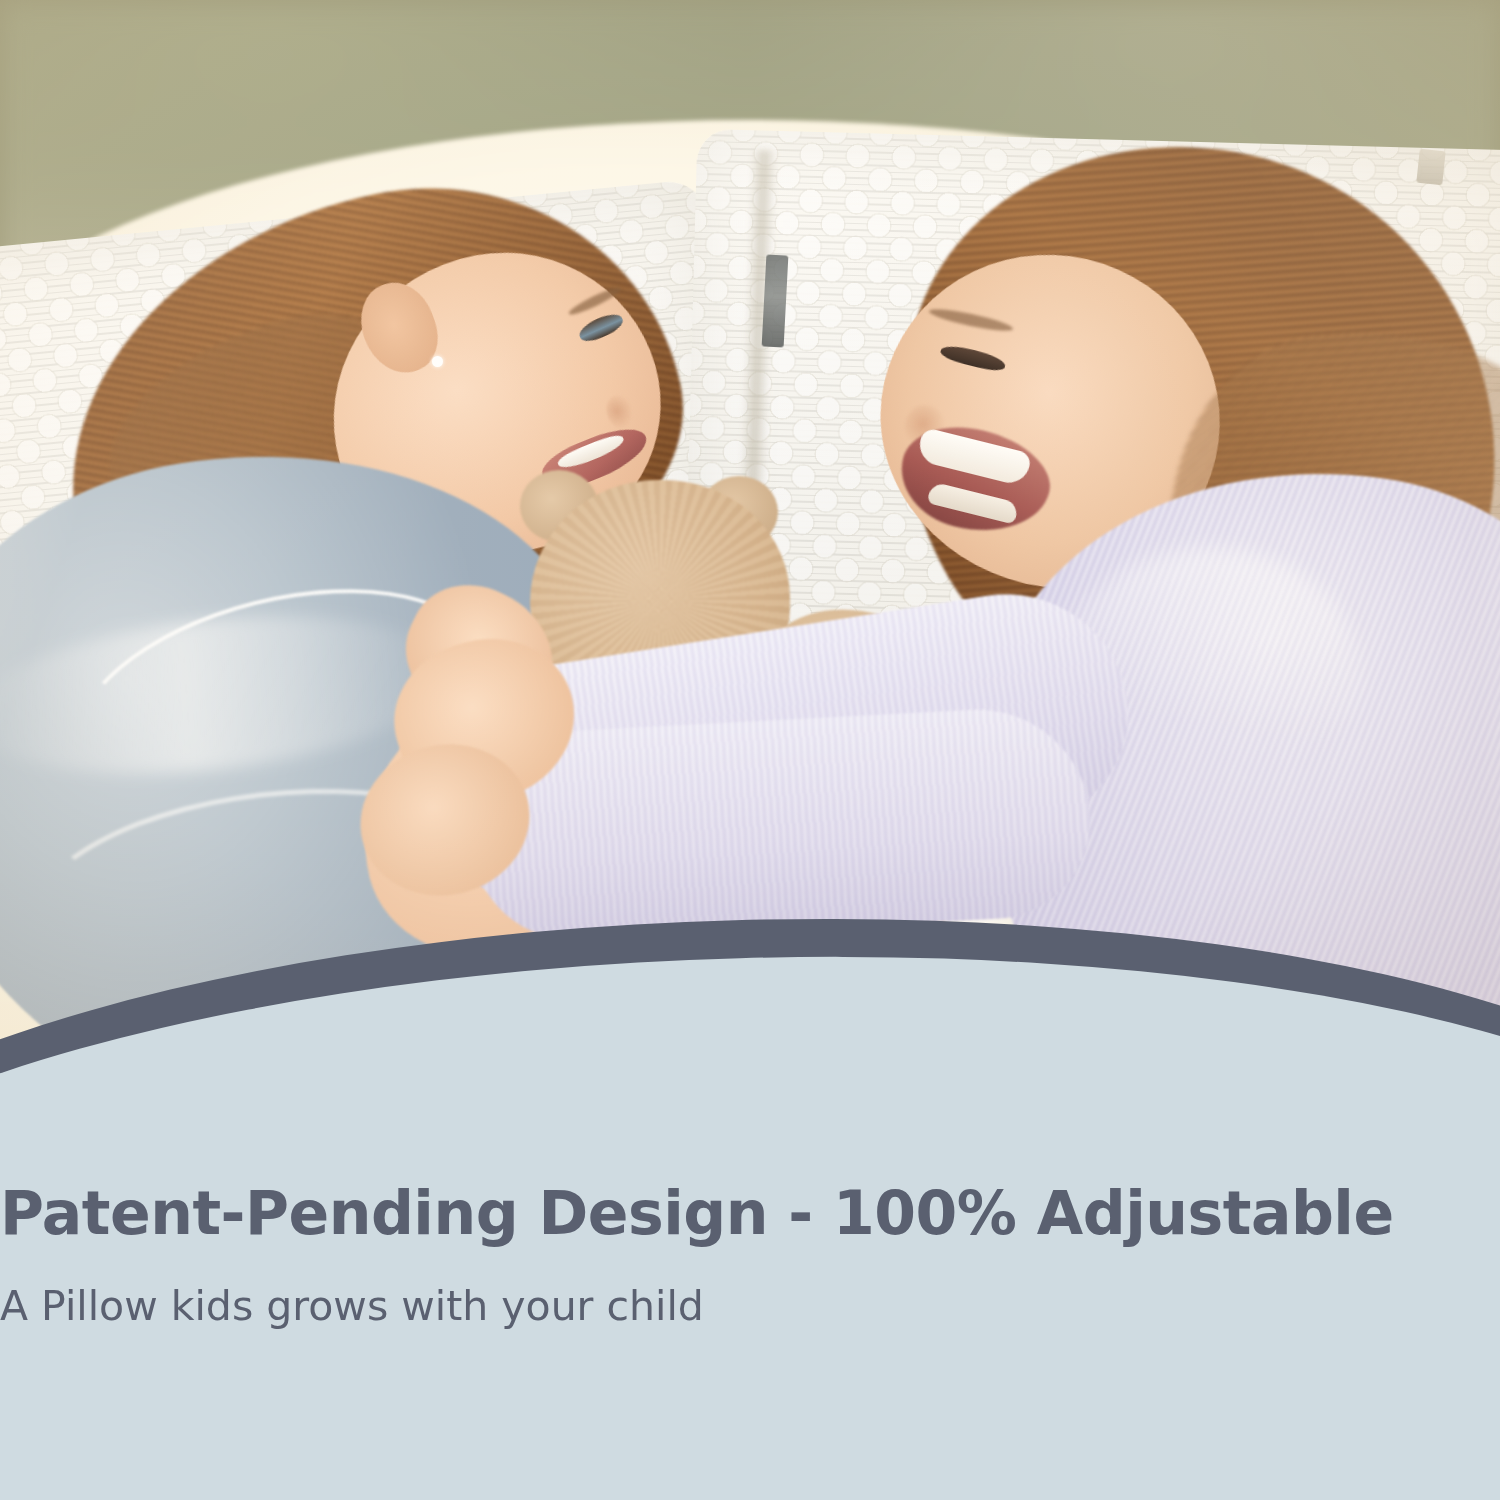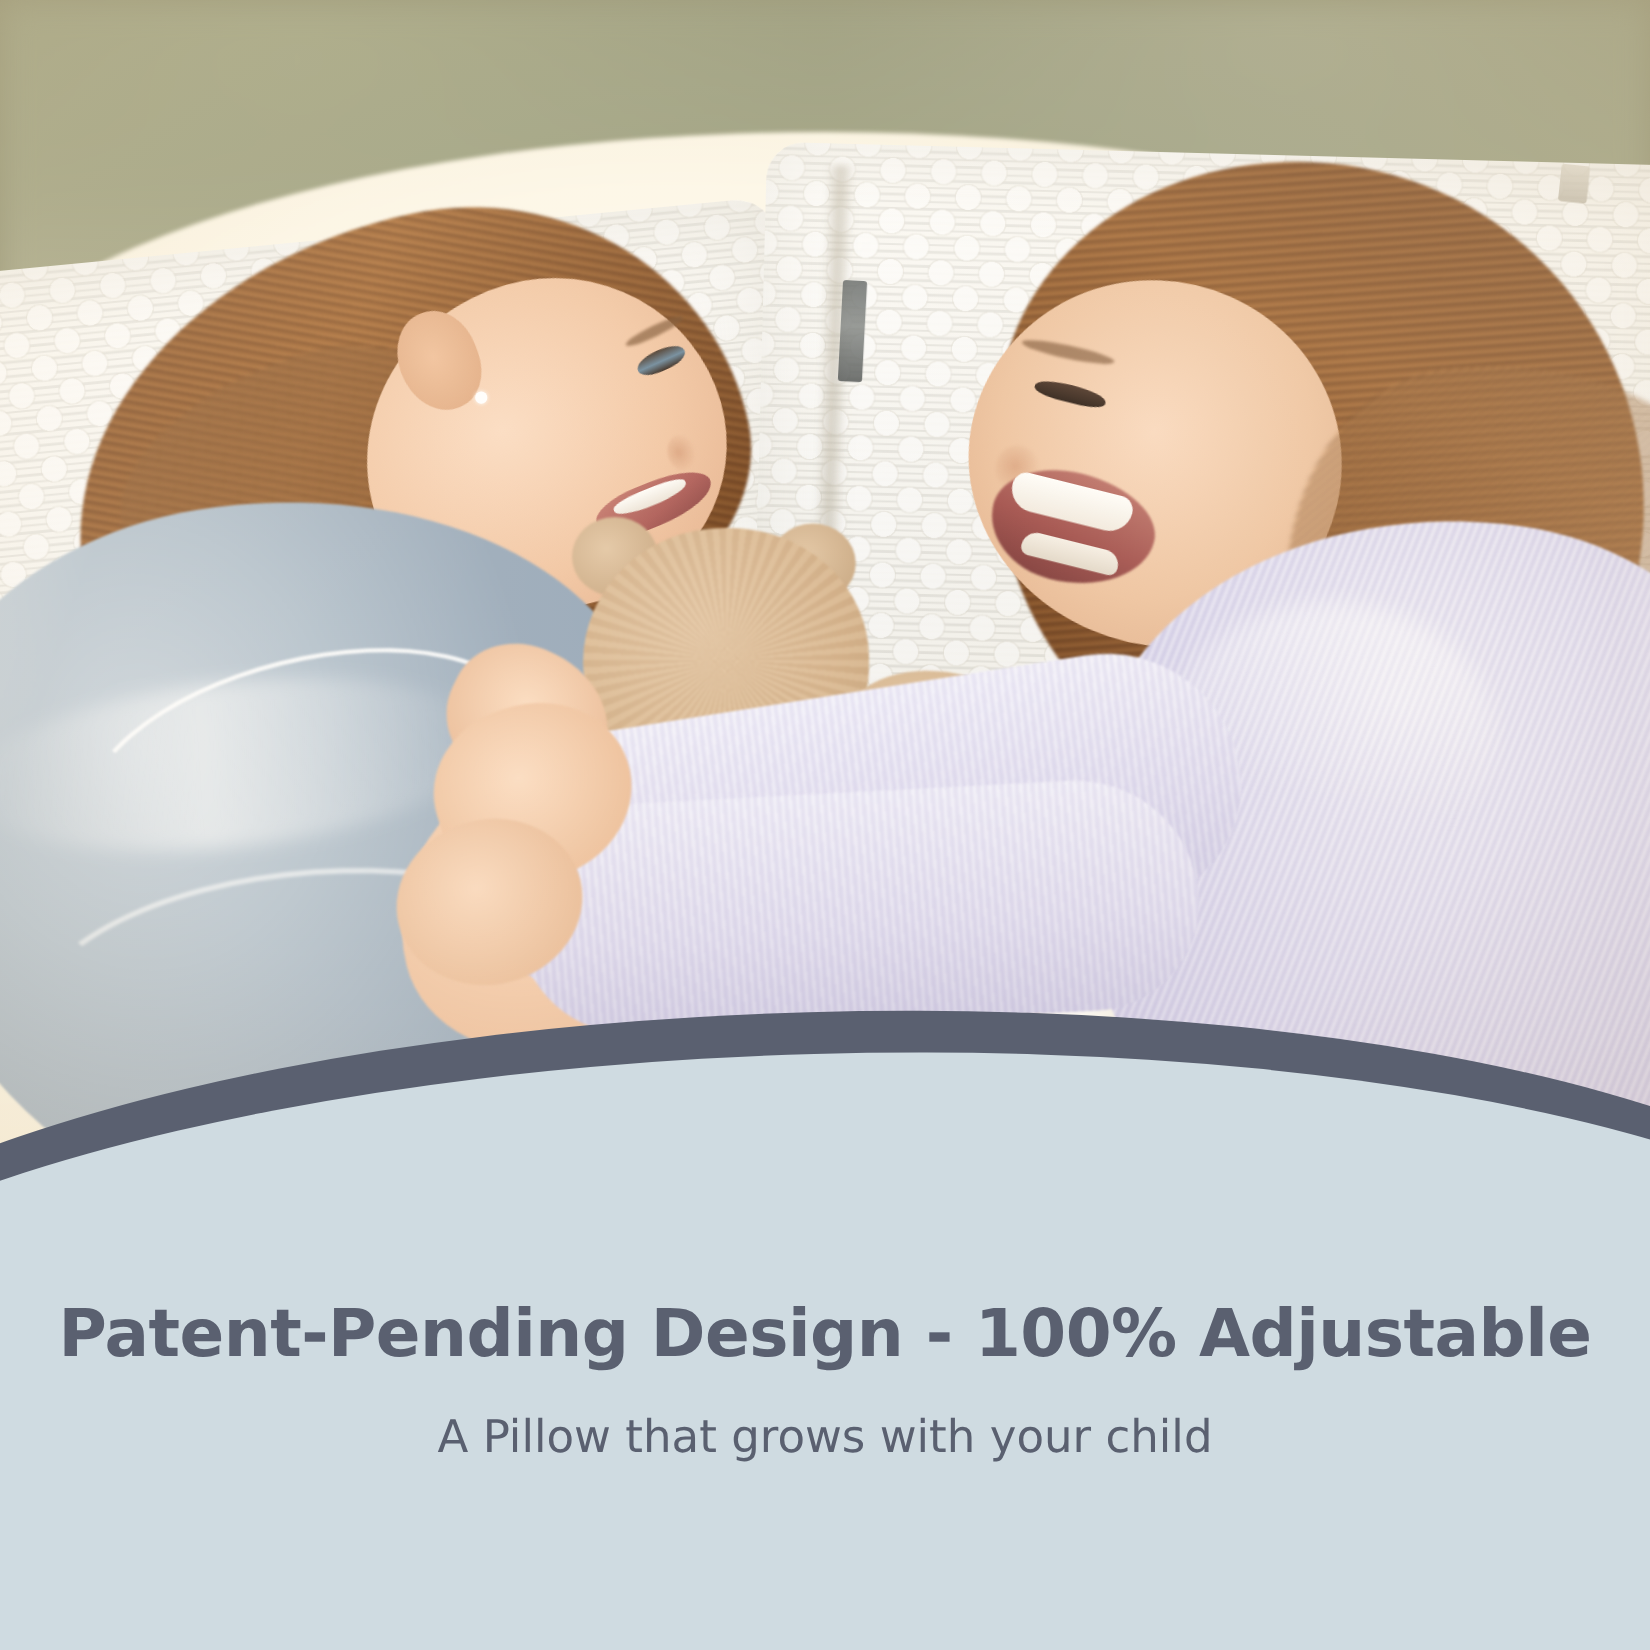--- a/index.html
+++ b/index.html
@@ -242,21 +242,21 @@
                  background:var(--accent,#5a6070);
                  border-radius:50% 50% 0 0 / 30% 30% 0 0;
                  transform:rotate(-1.6deg); }
   .banner-fill { position:absolute; left:-290px; top:958px; width:2090px; height:1060px;
                  background:var(--panel,#cfdbe1);
                  border-radius:50% 50% 0 0 / 30% 30% 0 0;
                  transform:rotate(-1.6deg); }
   .banner-base { position:absolute; left:0; top:1200px; width:1500px; height:300px;
                  background:var(--panel,#cfdbe1); }
 
-  .banner-text { position:absolute; left:0; top:1180px; width:1500px; text-align:center; }
+  .banner-text { position:absolute; left:0; top:1180px; width:1500px; }
   .headline { font-family:"DejaVu Sans", sans-serif; font-weight:bold;
               font-size:60px; letter-spacing:-.5px; color:#5a6070;
               line-height:1.12; white-space:nowrap; }
   .subline  { font-family:"DejaVu Sans", sans-serif; font-weight:normal;
               font-size:41px; color:#5f6676; line-height:1.42; margin-top:30px;
               white-space:nowrap; }
 </style>
 </head>
 <body style="background: rgb(207, 219, 225);">
 
@@ -326,16 +326,16 @@
 
     <div class="warm"></div>
   </div>
 
   <div class="banner-base"></div>
   <div class="banner-arc"></div>
   <div class="banner-fill"></div>
 
   <div class="banner-text">
     <div class="headline" style="color: rgb(90, 96, 112);">Patent-Pending Design - 100% Adjustable</div>
-    <div class="subline" style="color: rgb(90, 96, 112);">A Pillow that grows with your child</div>
+    <div class="subline" style="color: rgb(90, 96, 112);">A Pillow kids grows with your child</div>
   </div>
 
 </div>
 
 </body></html>

